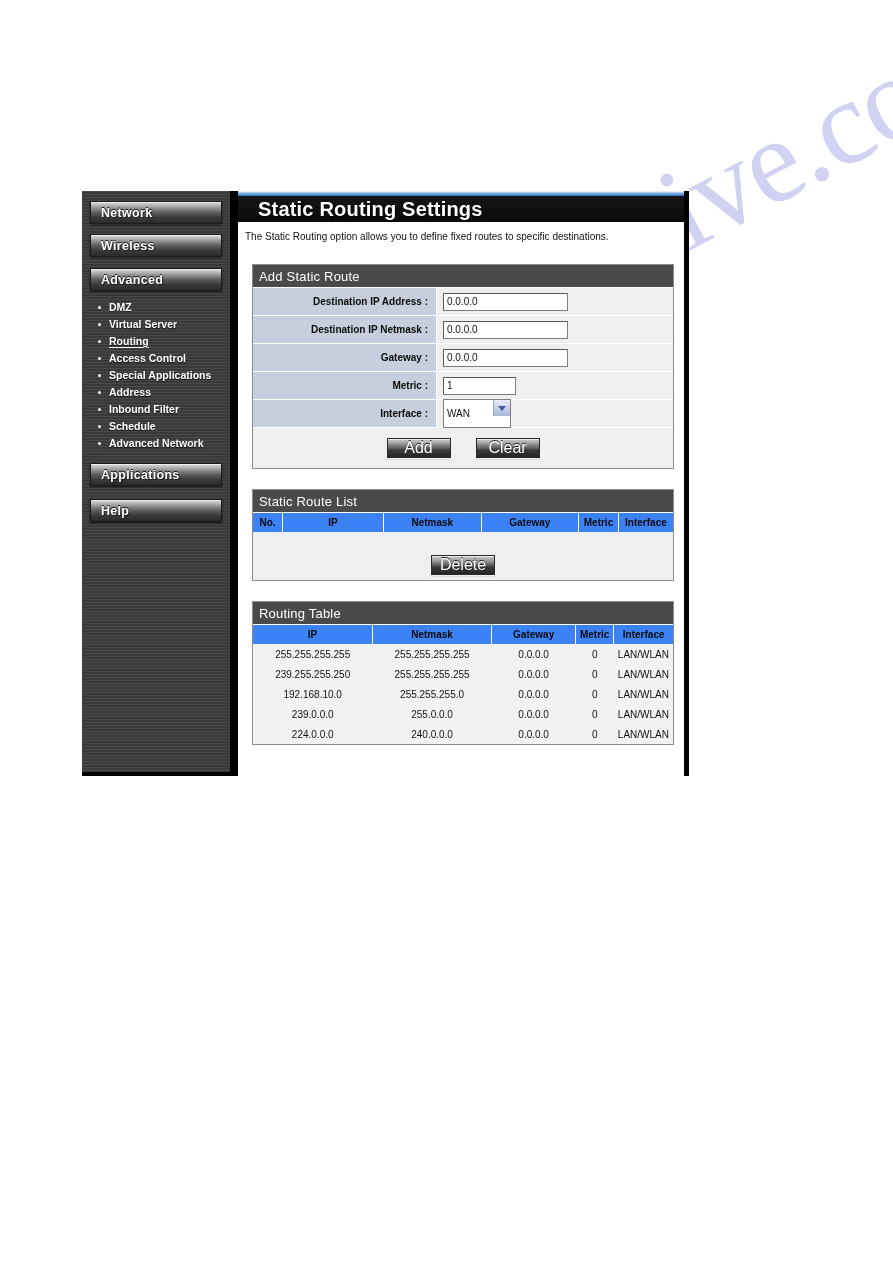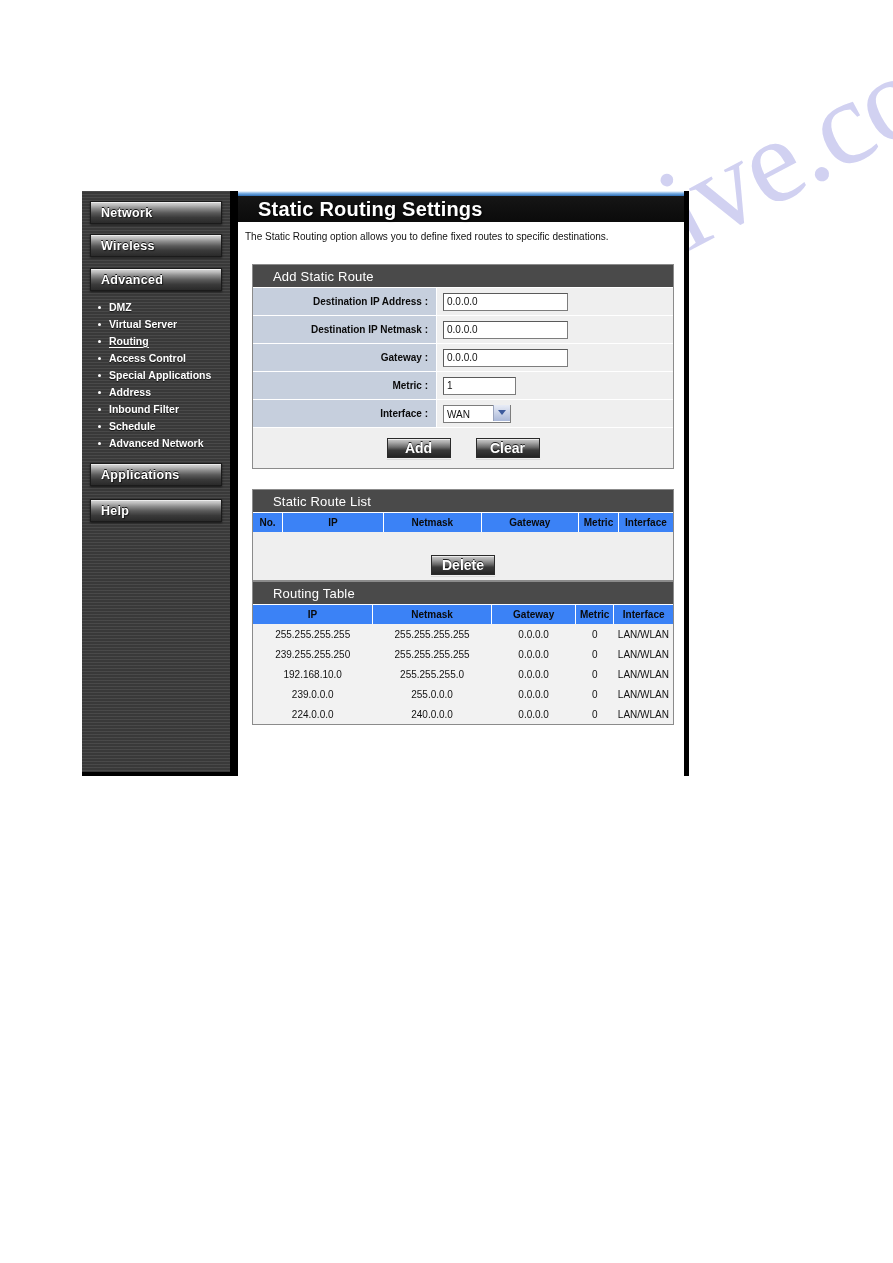--- a/index.html
+++ b/index.html
@@ -160,28 +160,28 @@
     line-height: 14px;
   }
 
   .panel {
     margin: 0 10px 0 14px;
     border: 1px solid #8b8b8b;
     background: #efefef;
   }
   #panel-add   { margin-top: 20px; }
   #panel-list  { margin-top: 20px; }
-  #panel-table { }
+  #panel-table { margin-top: 20px; }
 
   .panel-head {
     height: 22px;
     background: #4a4a4a;
     display: flex;
     align-items: center;
-    padding-left: 20px;
+    padding-left: 6px;
     color: #ffffff;
     font-size: 13px;
     letter-spacing: .2px;
   }
 
   
   .frow {
     display: flex;
     align-items: center;
     height: 27px;
@@ -218,21 +218,21 @@
     font-size: 10px;
     color: #111;
     padding: 0 3px;
     box-sizing: content-box;
   }
   .w-ip     { width: 117px; }
   .w-metric { width: 65px; }
 
   select.iface {
     width: 68px;
-    height: 18px;
+    height: 29px;
     font-family: "Liberation Sans", sans-serif;
     font-size: 10px;
     border: 1px solid #7d7d7d;
     background: #ffffff;
     color: #111;
     -webkit-appearance: none;
     appearance: none;
     padding: 0 18px 0 3px;
   }
   .selwrap { position: relative; display: inline-block; }
@@ -263,22 +263,22 @@
   }
   .pbtn {
     width: 62px;
     height: 18px;
     border: 1px solid #2a2a2a;
     background: linear-gradient(to bottom,
         #cfcfcf 0%, #a8a8a8 20%, #6a6a6a 46%,
         #3a3a3a 62%, #242424 100%);
     box-shadow: inset 0 1px 0 rgba(255,255,255,.6), 0 1px 1px rgba(0,0,0,.5);
     color: #ffffff;
-    font-size: 14px;
-    font-weight: bold;
+    font-size: 16px;
+    font-weight: normal;
     display: flex;
     align-items: center;
     justify-content: center;
     cursor: pointer;
     text-shadow: 0 -1px 0 rgba(0,0,0,.8);
     outline: 1px solid #efefef;
   }
 
   
   table.grid {

